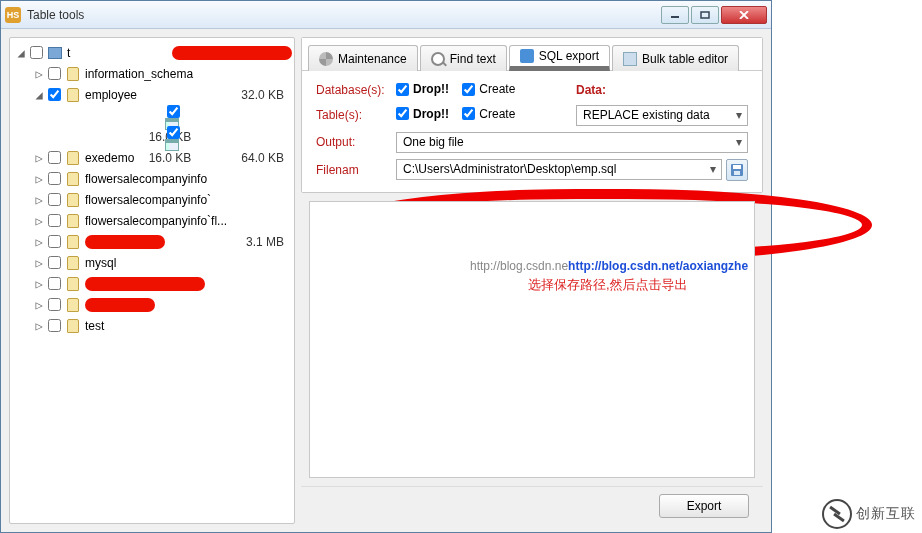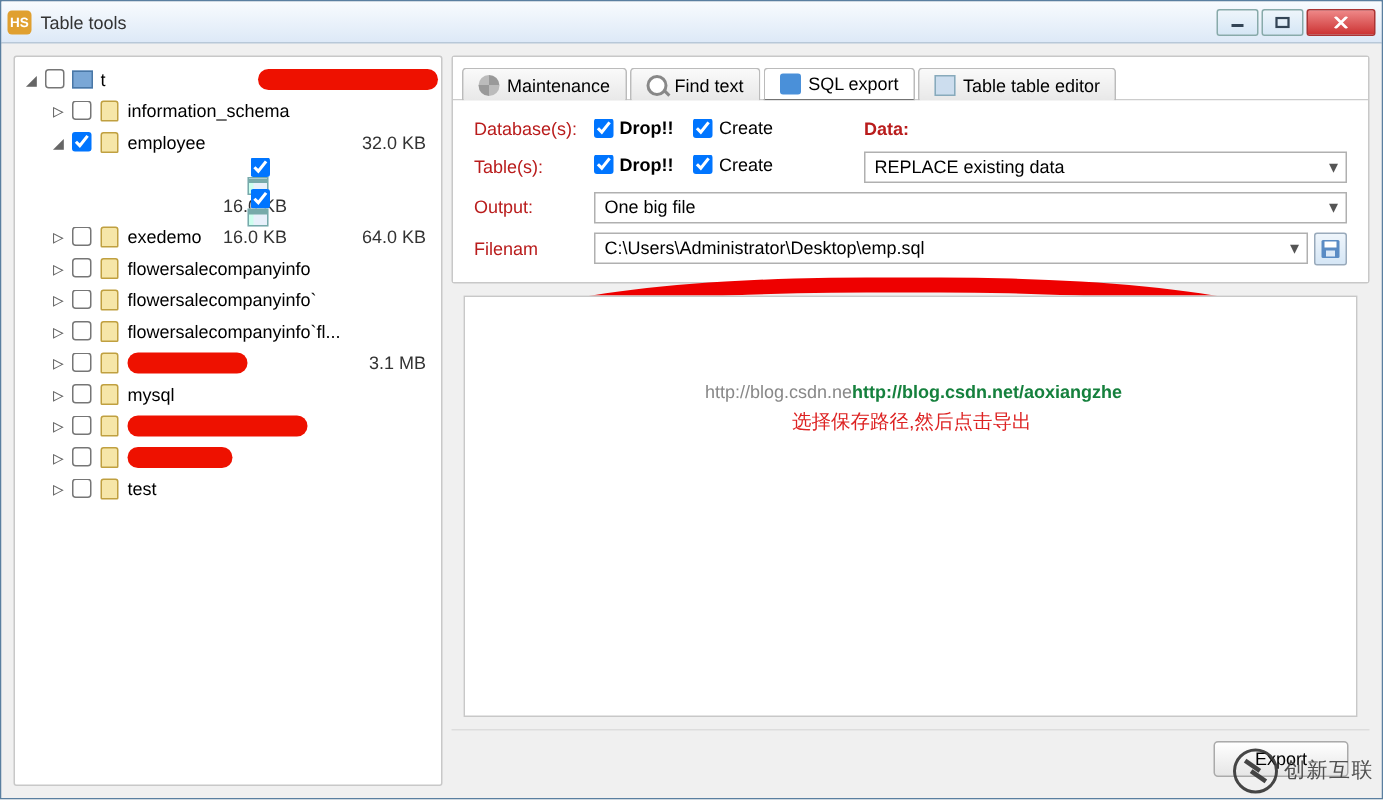--- a/index.html
+++ b/index.html
@@ -1,18 +1,18 @@
 <!DOCTYPE html>
 <html><head>
 <meta charset="utf-8">
 <style>
 * { box-sizing: border-box; margin: 0; padding: 0; font-family: Tahoma, "Segoe UI", sans-serif; font-size: 12px; }
 body { background: #fff; width: 922px; height: 533px; overflow: hidden; position: relative; }
 
-.window { width: 922px; height: 533px; border: 1px solid #5a7fa0; background: #f0f0f0; display: flex; flex-direction: column; }
+.window { width: 772px; height: 533px; border: 1px solid #5a7fa0; background: #f0f0f0; display: flex; flex-direction: column; }
 
 .titlebar { height: 28px; background: linear-gradient(#f8fbfe, #dde9f7); display: flex; align-items: center; padding: 0 4px; border-bottom: 1px solid #b8c8d8; position: relative; }
 .titlebar .icon { width: 16px; height: 16px; background: #e0a030; border-radius: 3px; margin-right: 6px; display: flex; align-items: center; justify-content: center; color: #fff; font-size: 9px; font-weight: bold; }
 .titlebar .title { flex: 1; color: #333; }
 .titlebar .wbtns { display: flex; gap: 0; }
 .titlebar .wbtn { width: 28px; height: 18px; border: 1px solid #8aa; background: linear-gradient(#eef5fb,#d5e6f5); border-radius: 2px; margin-left: 2px; display:flex; align-items:center; justify-content:center; cursor:pointer; }
 .titlebar .wbtn.close { background: linear-gradient(#e88,#c33); width: 46px; border-color:#a33; color:#fff; }
 .titlebar .wbtn svg { display:block; }
 
 .client { flex:1; display:flex; padding: 8px; gap: 6px; background:#f0f0f0; }
@@ -35,21 +35,21 @@
 .tree .ind2 { padding-left: 20px; }
 .tree .ind3 { padding-left: 44px; flex-direction: column; }
 
 .redact { display:inline-block; height:14px; background:#e10; border-radius:7px; vertical-align:middle; }
 .redact.w120 { width:120px; }
 .redact.w80  { width:80px; }
 .redact.w70  { width:70px; }
 
 .tabs { display:flex; gap:2px; padding: 6px 6px 0 6px; background:#fff; border-bottom:1px solid #ccc; }
 .tab { border:1px solid #bbb; border-bottom:none; border-radius:3px 3px 0 0; padding:3px 10px; background:linear-gradient(#fafafa,#e8e8e8); display:flex; align-items:center; gap:5px; cursor:pointer; position:relative; top:1px; }
-.tab.active { background:#fff; border-bottom:1px solid #737373; }
+.tab.active { background:#fff; border-bottom:5px solid #737373; }
 .tabicon { width:14px; height:14px; display:inline-block; }
 .tabicon.maint { background: conic-gradient(#999 0 25%, #bbb 0 50%, #999 0 75%, #bbb 0); border-radius:50%; }
 .tabicon.find { background:#fff; border:2px solid #888; border-radius:50%; position:relative; }
 .tabicon.find::after { content:""; position:absolute; width:5px; height:2px; background:#888; right:-4px; bottom:-1px; transform:rotate(45deg); }
 .tabicon.sql { background:#4a90d9; border-radius:2px; }
 .tabicon.bulk { background:#cde; border:1px solid #8ab; }
 
 .form { padding: 8px 10px; background:#fff; position:relative; }
 .form table { border-collapse: collapse; width:100%; }
 .form td { padding: 3px 4px; vertical-align: middle; }
@@ -59,21 +59,21 @@
 .cbwrap .bold { font-weight:bold; }
 .select, .tinput { width:100%; border:1px solid #b0b0b0; background:#fff; height:21px; padding: 2px 18px 2px 6px; position:relative; }
 .select::after { content:"▾"; position:absolute; right:5px; top:2px; color:#555; }
 .savebtn { width:22px; height:22px; border:1px solid #9ab; background:linear-gradient(#eef5fb,#d5e6f5); border-radius:2px; display:flex; align-items:center; justify-content:center; cursor:pointer; }
 .savebtn svg { display:block; }
 
 .redcircle { position:absolute; left:30px; top:118px; width:540px; height:72px; border:10px solid #e00; border-radius: 50% / 55%; pointer-events:none; }
 
 .outputarea { flex:1; margin: 8px; border:1px solid #c8c8c8; background:#fff; position:relative; }
 .watermark1 { position:absolute; left:160px; top:54px; color:#888; font-size:17px; font-family: "Courier New", monospace; }
-.watermark1 b { color:#15803d; font-weight:bold; }
+.watermark1 b { color:#1d4ed8; font-weight:bold; }
 .anno { position:absolute; left:218px; top:74px; color:#d22; font-size:13px; }
 
 .footer { height:38px; background:#f0f0f0; display:flex; align-items:center; justify-content:flex-end; padding-right:14px; border-top:1px solid #ddd; }
 .exportbtn { width:90px; height:24px; background:linear-gradient(#fff,#e6e6e6); border:1px solid #aaa; border-radius:3px; cursor:pointer; }
 
 .brand { position:absolute; right:6px; bottom:4px; display:flex; align-items:center; gap:4px; opacity:.9; }
 .brand .logo { width:30px; height:30px; border:2px solid #333; border-radius:50%; position:relative; }
 .brand .logo::before, .brand .logo::after { content:""; position:absolute; background:#333; }
 .brand .logo::before { width:12px; height:3px; left:5px; top:8px; transform:rotate(35deg); }
 .brand .logo::after { width:12px; height:3px; right:5px; bottom:8px; transform:rotate(35deg); }
@@ -225,21 +225,21 @@
           <div class="tab">
               <span class="tabicon find"></span>
               <span>Find text</span>
             </div>
           <div class="tab active">
               <span class="tabicon sql"></span>
               <span>SQL export</span>
             </div>
           <div class="tab">
               <span class="tabicon bulk"></span>
-              <span>Table table editor</span>
+              <span>Bulk table editor</span>
             </div>
         </div>
 
         <div class="form">
           <table>
             <tbody>
                 <tr>
               <td class="lbl">Database(s):</td>
               <td style="width:180px;">
                 <span class="cbwrap">

